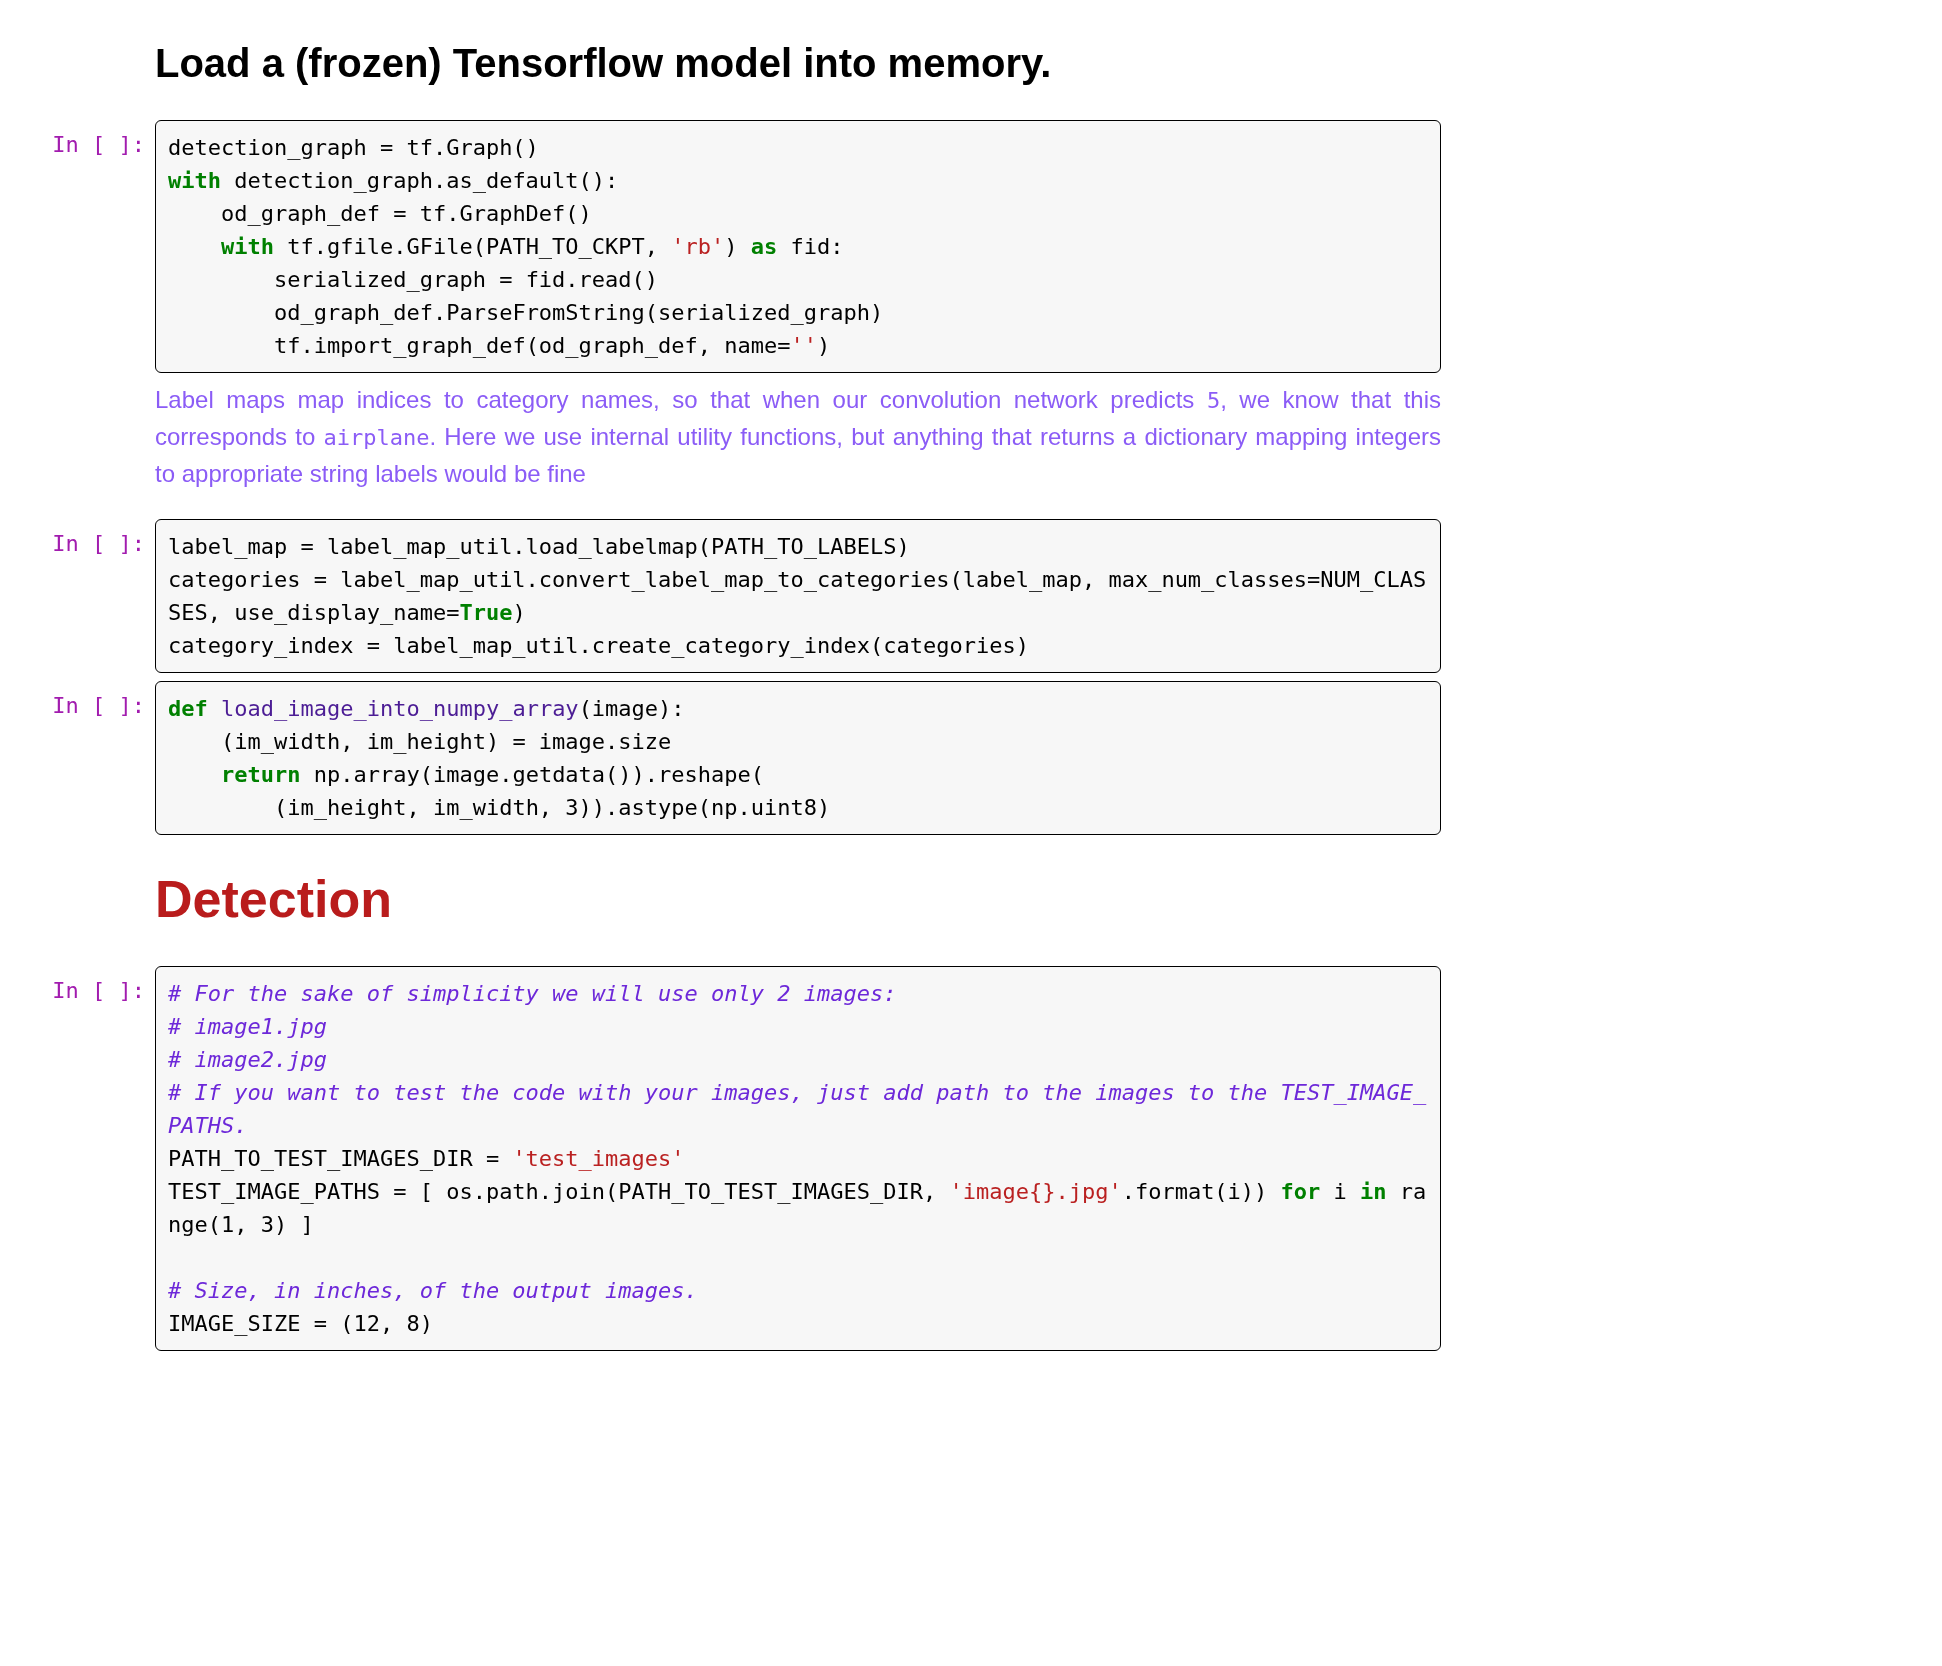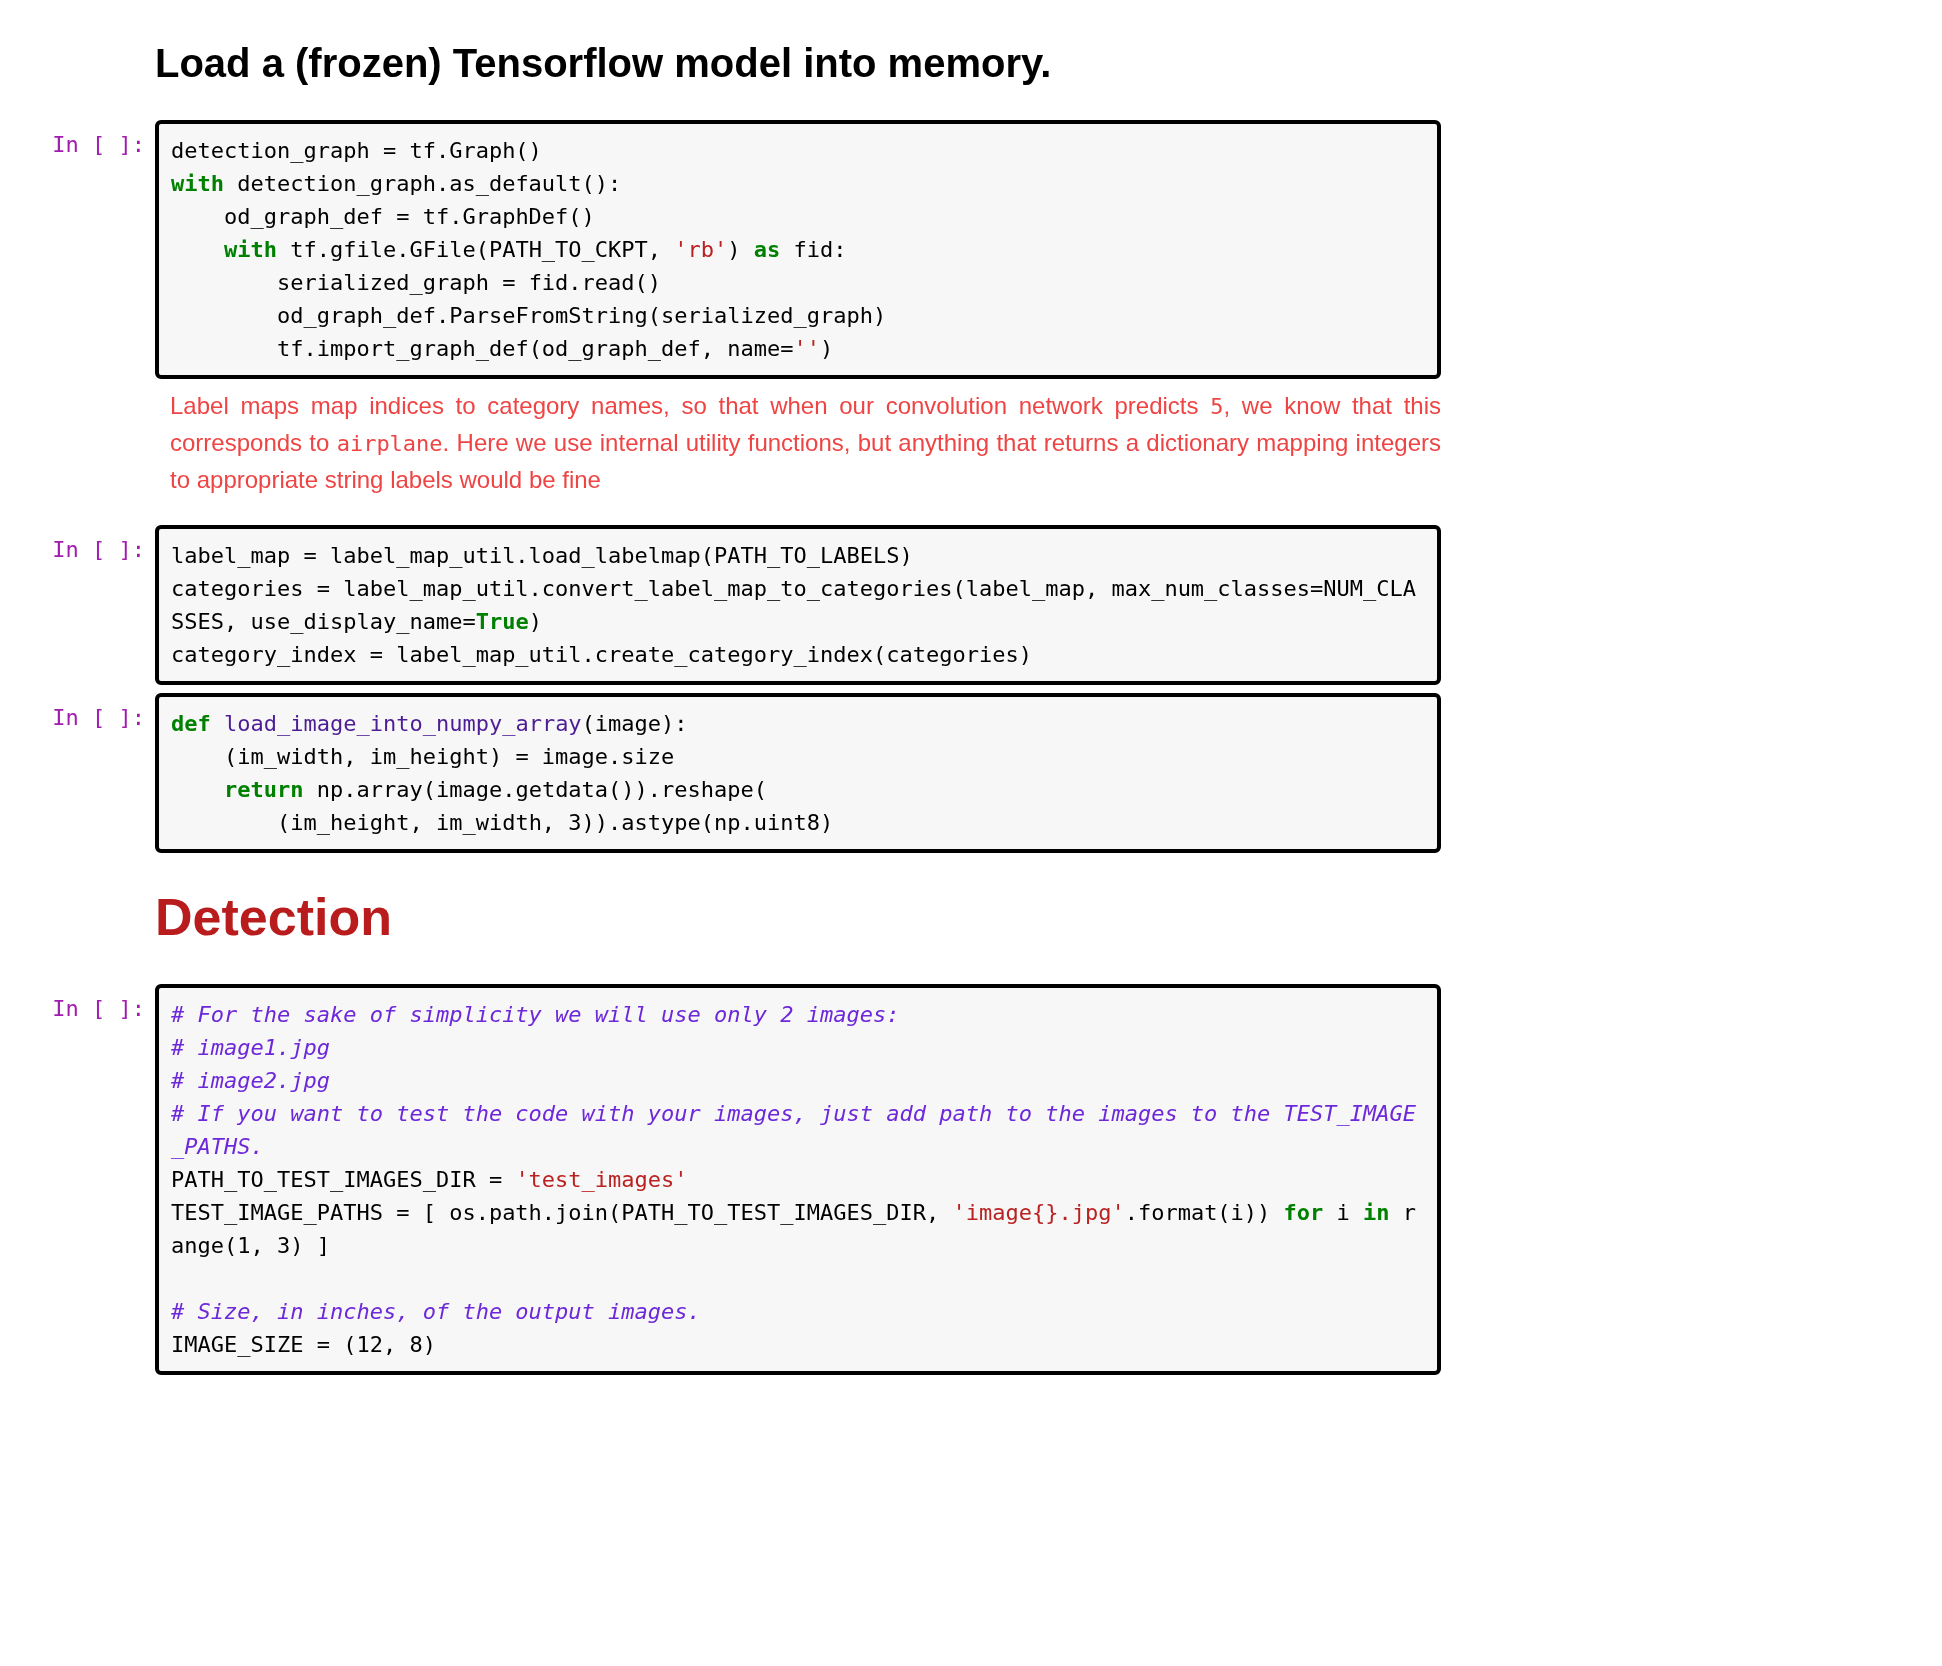--- a/index.html
+++ b/index.html
@@ -52,32 +52,32 @@
     font-family: "Helvetica Neue", Helvetica, Arial, sans-serif;
     font-weight: 700;
     font-size: 52px;
     margin: 28px 0 22px 0;
     line-height: 1.1;
     color: #b91c1c;
   }
   p.md-para {
     font-size: 24px;
     line-height: 1.55;
-    margin: 0 0 10px 15px;
+    margin: 0 0 10px 0;
     text-align: justify;
-    color: #ef4444;
+    color: #8b5cf6;
   }
   code.inline {
     font-family: "Menlo", "Monaco", "Consolas", monospace;
     font-size: 22px;
     background: transparent;
   }
   .code-block {
     background: #f7f7f7;
-    border: 4px solid #000000;
+    border: 1px solid #000000;
     border-radius: 6px;
     padding: 10px 12px;
     font-family: "Menlo", "Monaco", "Consolas", monospace;
     font-size: 22px;
     line-height: 1.5;
     white-space: pre-wrap;
     word-break: break-all;
     color: #000;
     overflow-wrap: break-word;
   }

